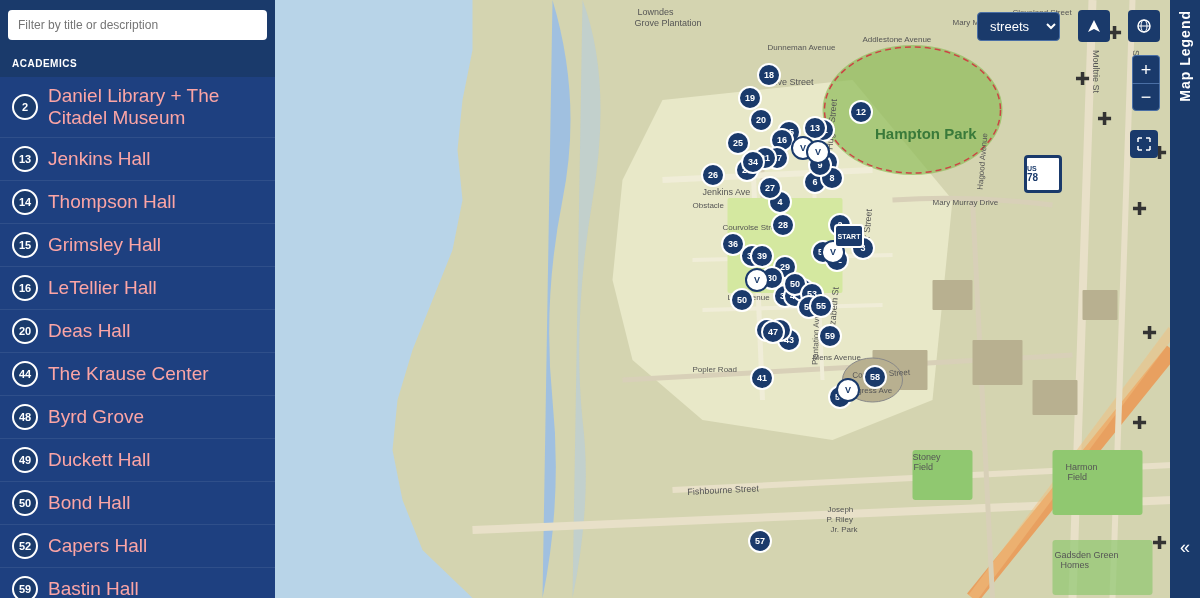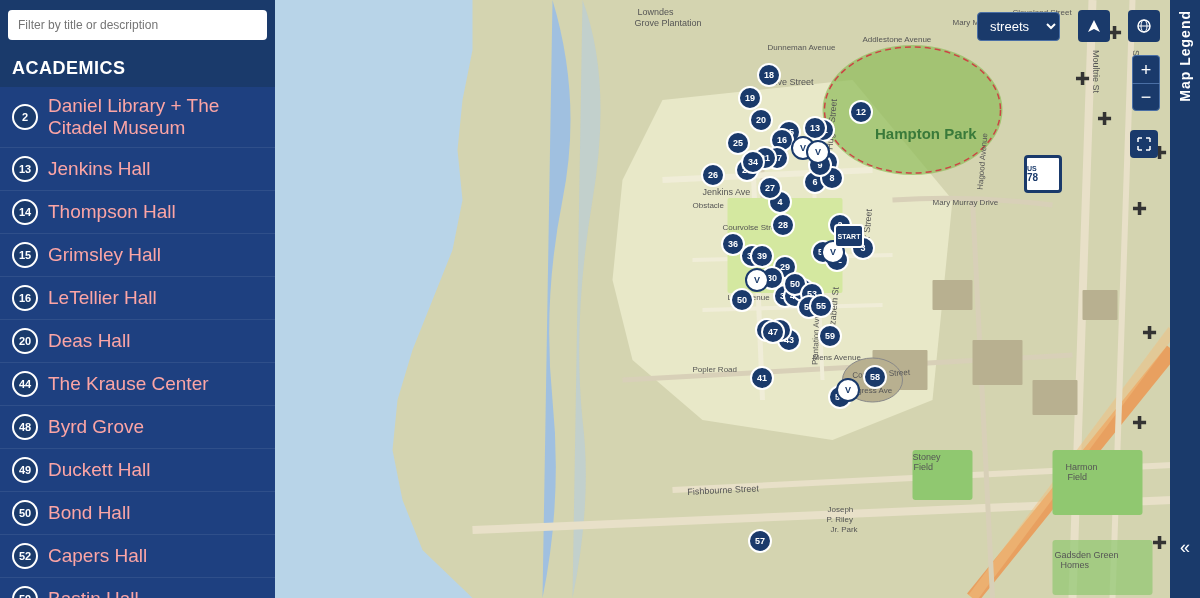--- a/index.html
+++ b/index.html
@@ -25,21 +25,21 @@
       border: none;
       font-size: 12px;
       width: calc(100% - 16px);
       background: white;
       color: #333;
     }
 
     .section-header {
       background: #1a3a6b;
       color: white;
-      font-size: 18px;
+      font-size: 10px;
       font-weight: bold;
       padding: 8px 12px;
       letter-spacing: 0.5px;
     }
 
     .list-item {
       display: flex;
       align-items: center;
       padding: 8px 12px;
       cursor: pointer;

